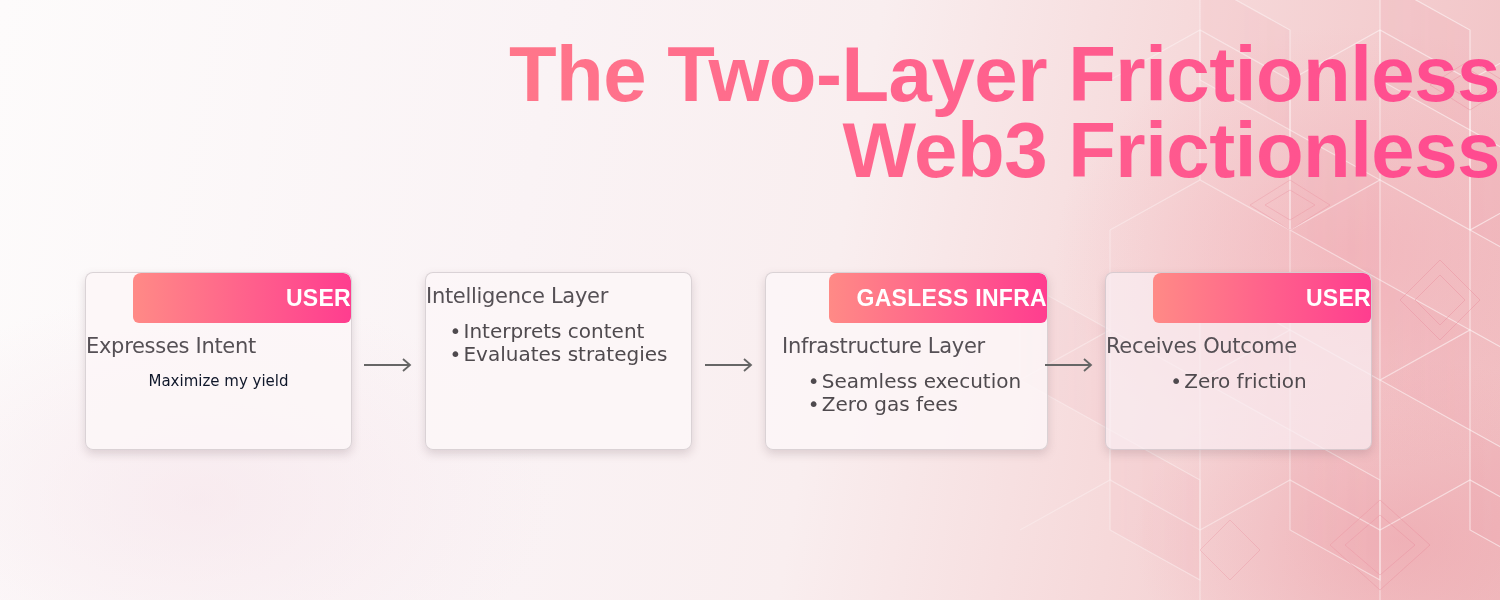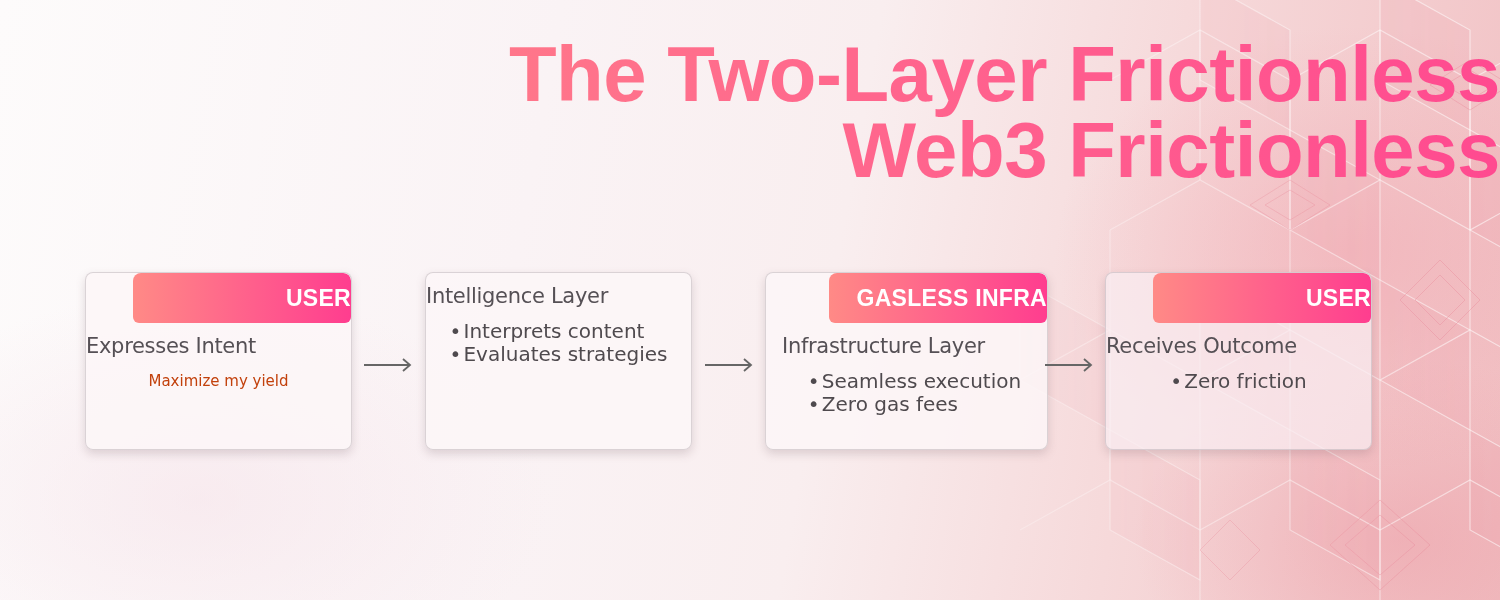--- a/index.html
+++ b/index.html
@@ -70,21 +70,21 @@
       text-align: left;
       font-size: 21px;
       color: #555055;
       font-family: "DejaVu Sans", sans-serif;
       letter-spacing: -0.3px;
     }
     .card-desc {
       margin-top: 14px;
       text-align: center;
       font-size: 15px;
-      color: #c2410c;
+      color: #0f172a;
       font-family: "DejaVu Sans", sans-serif;
     }
     .card-list {
       list-style: none;
       margin: 12px 0 0 0;
       padding: 0;
       display: flex;
       flex-direction: column;
       align-items: center;
     }

